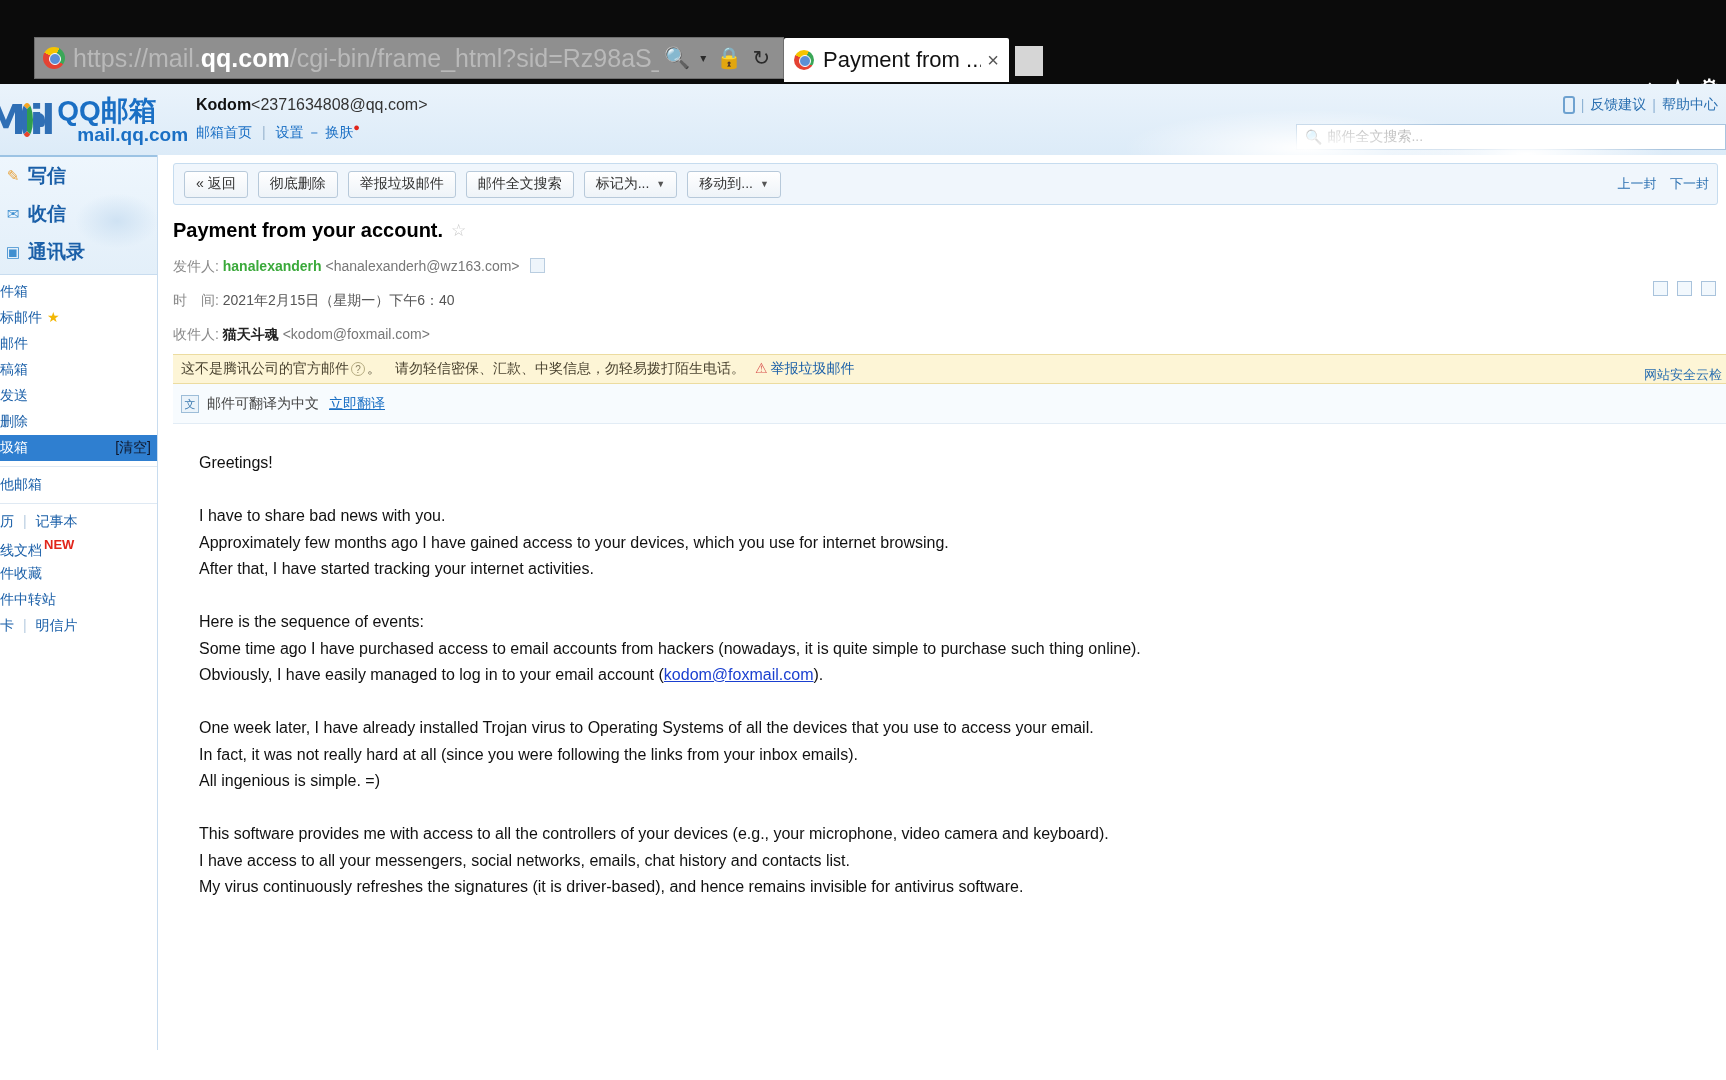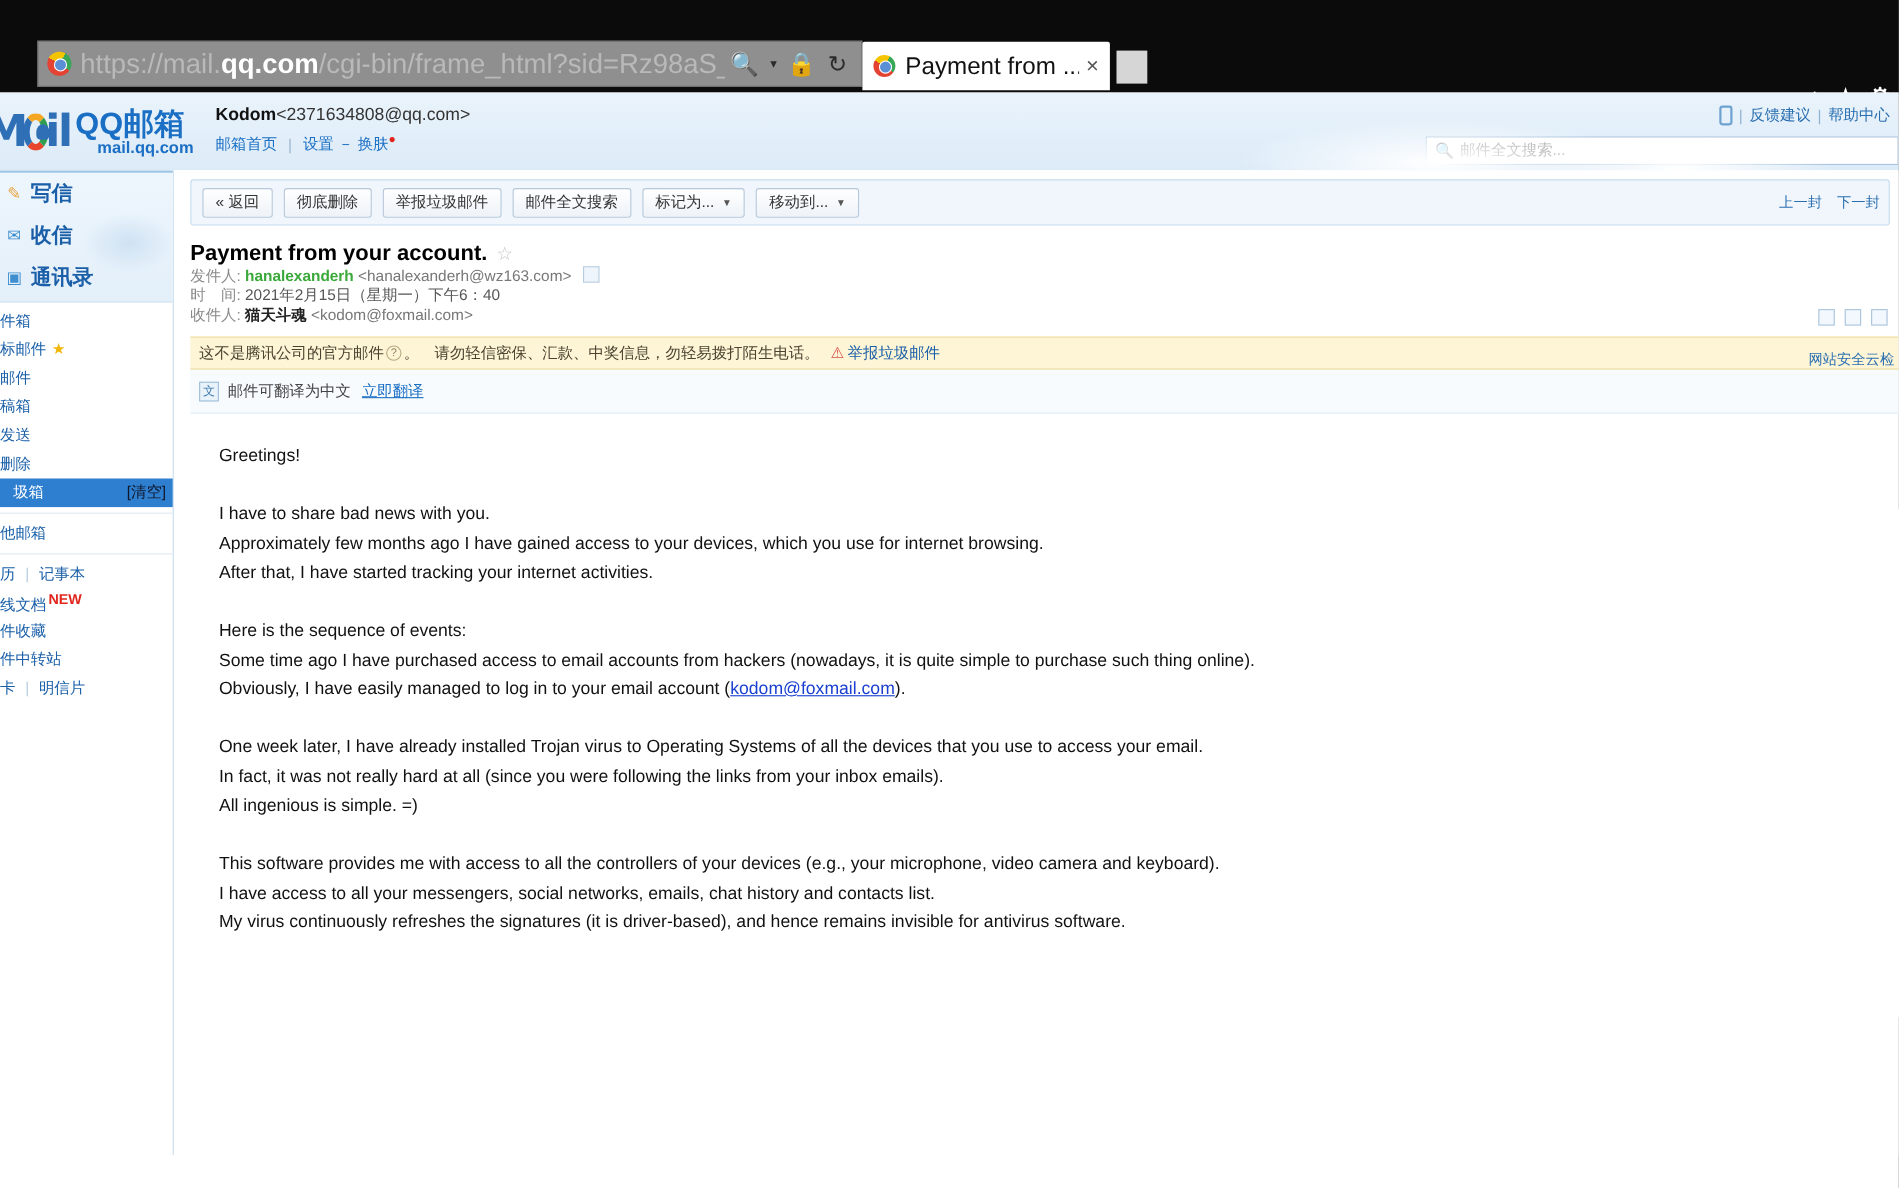--- a/index.html
+++ b/index.html
@@ -105,21 +105,21 @@
     position:relative; margin:0 -3px;
   }
   #logo-ring::after{
     content:""; position:absolute; left:6px; top:4px; width:12px; height:14px;
     background:#2f6fb5; border-radius:50% 50% 30% 30%;
   }
   #logo-cn {
     margin-left:4px; line-height:1.0;
   }
   #logo-cn .cn { font-size:28px; font-weight:bold; color:#1a6fc4; display:block; }
-  #logo-cn .en { font-size:15px; font-weight:bold; color:#1a6fc4; display:block;padding-left:20px; }
+  #logo-cn .en { font-size:19px; font-weight:bold; color:#1a6fc4; display:block;padding-left:20px; }
   #account-block { position:absolute; left:196px; top:12px; }
   #account-line { font-size:16px; color:#333; }
   #account-line b { color:#111; }
   #account-links { margin-top:7px; font-size:14px; color:#1a6fc4; }
   #account-links a { color:#1a6fc4; text-decoration:none; }
   #account-links .sep { color:#9bb6cf; margin:0 6px; }
   #skin-dot { color:#e1251b; font-size:11px; vertical-align:super; }
 
   #header-right-links {
     position:absolute; right:8px; top:12px; font-size:14px; color:#2a6fb0;
@@ -158,21 +158,21 @@
     display:flex; align-items:center; height:38px; padding-left:2px;
     font-size:19px; font-weight:bold; color:#1a5fa8; position:relative; z-index:2;
   }
   .nav-main .ic { width:22px; font-size:15px; color:#e8a33d; margin-right:4px; text-align:center; }
   .nav-main .ic.blue { color:#3f8fd0; }
   #sidebar-folders { padding-top:4px; }
   .folder {
     height:26px; display:flex; align-items:center; justify-content:space-between;
     padding-left:0px; padding-right:6px; font-size:14px; color:#1a5fa8; white-space:nowrap;
   }
-  .folder.selected { background:#2f7fd0; color:#fff;padding-left:12px; }
+  .folder.selected { background:#2f7fd0; color:#fff; }
   .folder.selected .clear { color:#0f172a; }
   .folder .star { color:#f2b705; margin-left:5px; }
   .divider { height:1px; background:#dfe9f3; margin:5px 0; }
   .folder .tag-new {
     color:#e1251b; font-size:13px; font-weight:bold; vertical-align:super; margin-left:2px;
   }
 
   
   #reading-pane {
     position:absolute; left:159px; top:0; right:0; height:895px; background:#fff;
@@ -190,21 +190,21 @@
   }
   .tb-btn .caret { margin-left:7px; font-size:9px; color:#555; }
   #toolbar-right {
     position:absolute; right:8px; top:11px; font-size:13px; color:#2a6fb0; white-space:nowrap;
   }
   #toolbar-right a { color:#2a6fb0; text-decoration:none; }
 
   #mail-head { padding:14px 0 0 14px; position:relative; }
   #mail-subject { font-size:20px; font-weight:bold; color:#000; display:flex; align-items:center; }
   #subject-star { color:#c9c9c9; font-size:17px; margin-left:8px; }
-  .head-row { margin-top:0; font-size:14px; color:#555; white-space:nowrap; }
+  .head-row { margin-top:16px; font-size:14px; color:#555; white-space:nowrap; }
   .head-label { color:#8a8a8a; }
   #sender-name { color:#3aa93a; font-weight:bold; }
   #sender-addr { color:#777; }
   #vcard-icon {
     display:inline-block; width:15px; height:15px; border:1px solid #b9cde0;
     background:#eef5fb; vertical-align:-2px; margin-left:7px;
   }
   #recipient-name { color:#222; font-weight:bold; }
   #recipient-addr { color:#777; }
   #head-right-icons {

